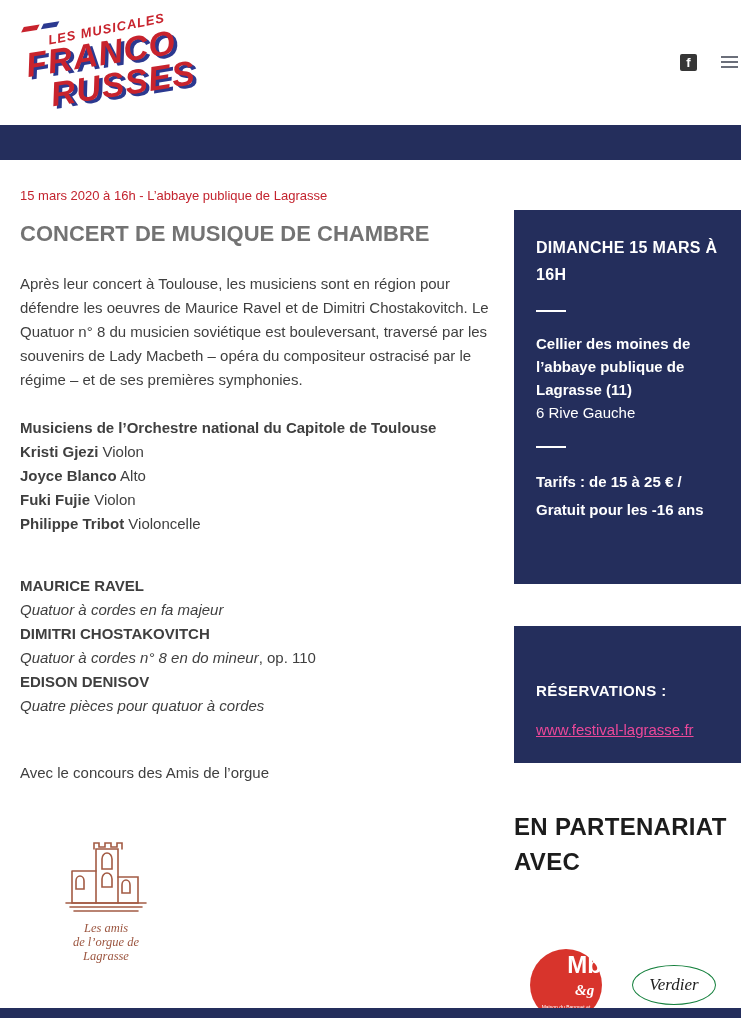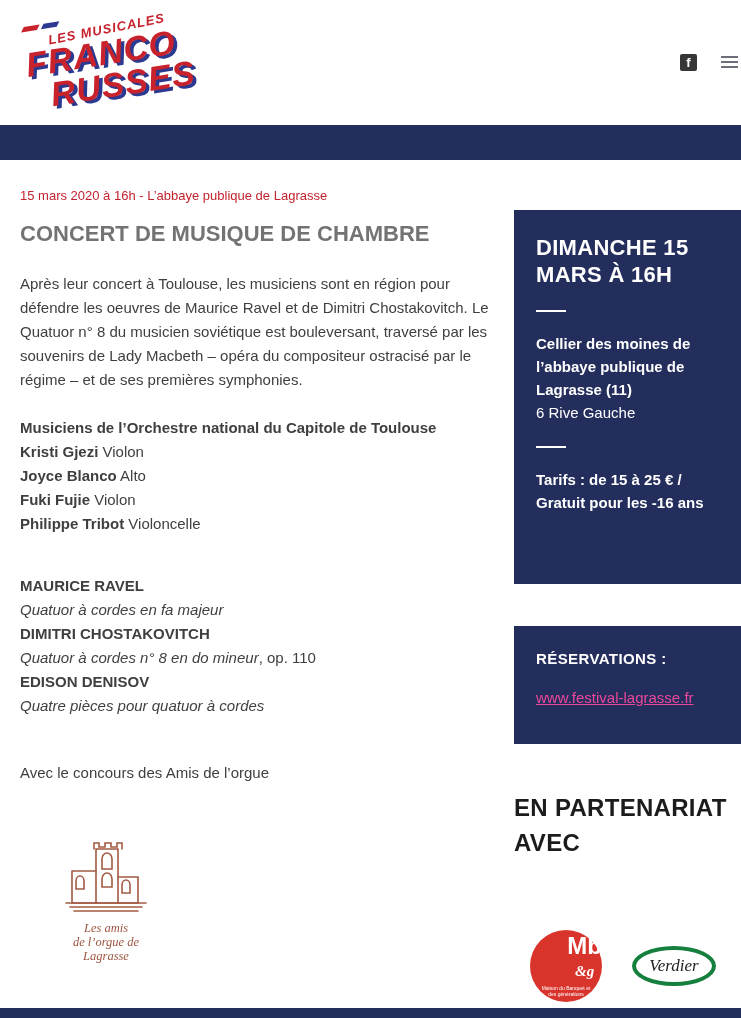--- a/index.html
+++ b/index.html
@@ -43,42 +43,42 @@
   .program { font-size:15px; line-height:24px; margin-bottom:46px; }
   .note { font-size:15px; margin-bottom:56px; }
 
   .orgue-logo { margin-left:26px; width:120px; text-align:center; }
   .orgue-text { font-family:"Liberation Serif", serif; font-style:italic; color:#9c5640;
                 font-size:12.5px; line-height:14px; margin-top:2px; }
 
   
   .box { background:#242e5c; color:#fff; padding:24px 22px; }
   .box-event { margin-top:50px; min-height:374px; }
-  .box-title { font-size:22px; font-weight:bold; line-height:27px; letter-spacing:0.3px; }
+  .box-title { font-size:16px; font-weight:bold; line-height:27px; letter-spacing:0.3px; }
   .divider { width:30px; border-top:2px solid #fff; margin:22px 0 20px 0; }
   .venue { font-size:15px; font-weight:bold; line-height:23px; }
   .addr { font-size:15px; line-height:23px; }
-  .tarifs { font-size:15px; font-weight:bold; line-height:23px; }
+  .tarifs { font-size:15px; font-weight:bold; line-height:28px; }
 
   .box-resa { margin-top:42px; min-height:118px; }
-  .resa-title { font-size:15px; font-weight:bold; letter-spacing:0.4px; }
+  .resa-title { font-size:15px; font-weight:bold; letter-spacing:0.4px;margin-top:32px; }
   .resa-link { display:inline-block; margin-top:22px; color:#ec4899; font-size:15px;
                text-decoration:underline; cursor:pointer; }
 
   .partners-heading { margin-top:46px; color:#1c1c1c; font-size:24px; font-weight:bold;
                       line-height:35px; letter-spacing:0.3px; }
 
   .partner-logos { display:flex; align-items:center; margin-top:70px; }
   .mbg { width:72px; height:72px; margin-left:16px; border-radius:50%; background:#d8342c;
          color:#fff; display:flex; flex-direction:column; align-items:flex-end; justify-content:center;
          text-align:center; }
   .mbg-main { font-weight:bold; font-size:24px; line-height:22px; }
   .mbg-amp { font-family:"Liberation Serif", serif; font-style:italic; font-size:15px; font-weight:bold; }
   .mbg-sub { font-size:5px; line-height:6px; margin-top:3px; padding:0 8px; }
-  .verdier { width:84px; height:40px; margin-left:30px; border:4px solid #15803d; border-radius:50%;
+  .verdier { width:84px; height:40px; margin-left:30px; border:1px solid #15803d; border-radius:50%;
              display:flex; align-items:center; justify-content:center; background:#fff; }
   .verdier-text { font-family:"Liberation Serif", serif; font-style:italic; font-size:17px; color:#1d1d1d; }
 
   .footer-band { position:absolute; left:0; bottom:0; width:100%; height:10px; background:#242e5c; }
 </style>
 </head>
 <body>
 
 <div class="page">
 

